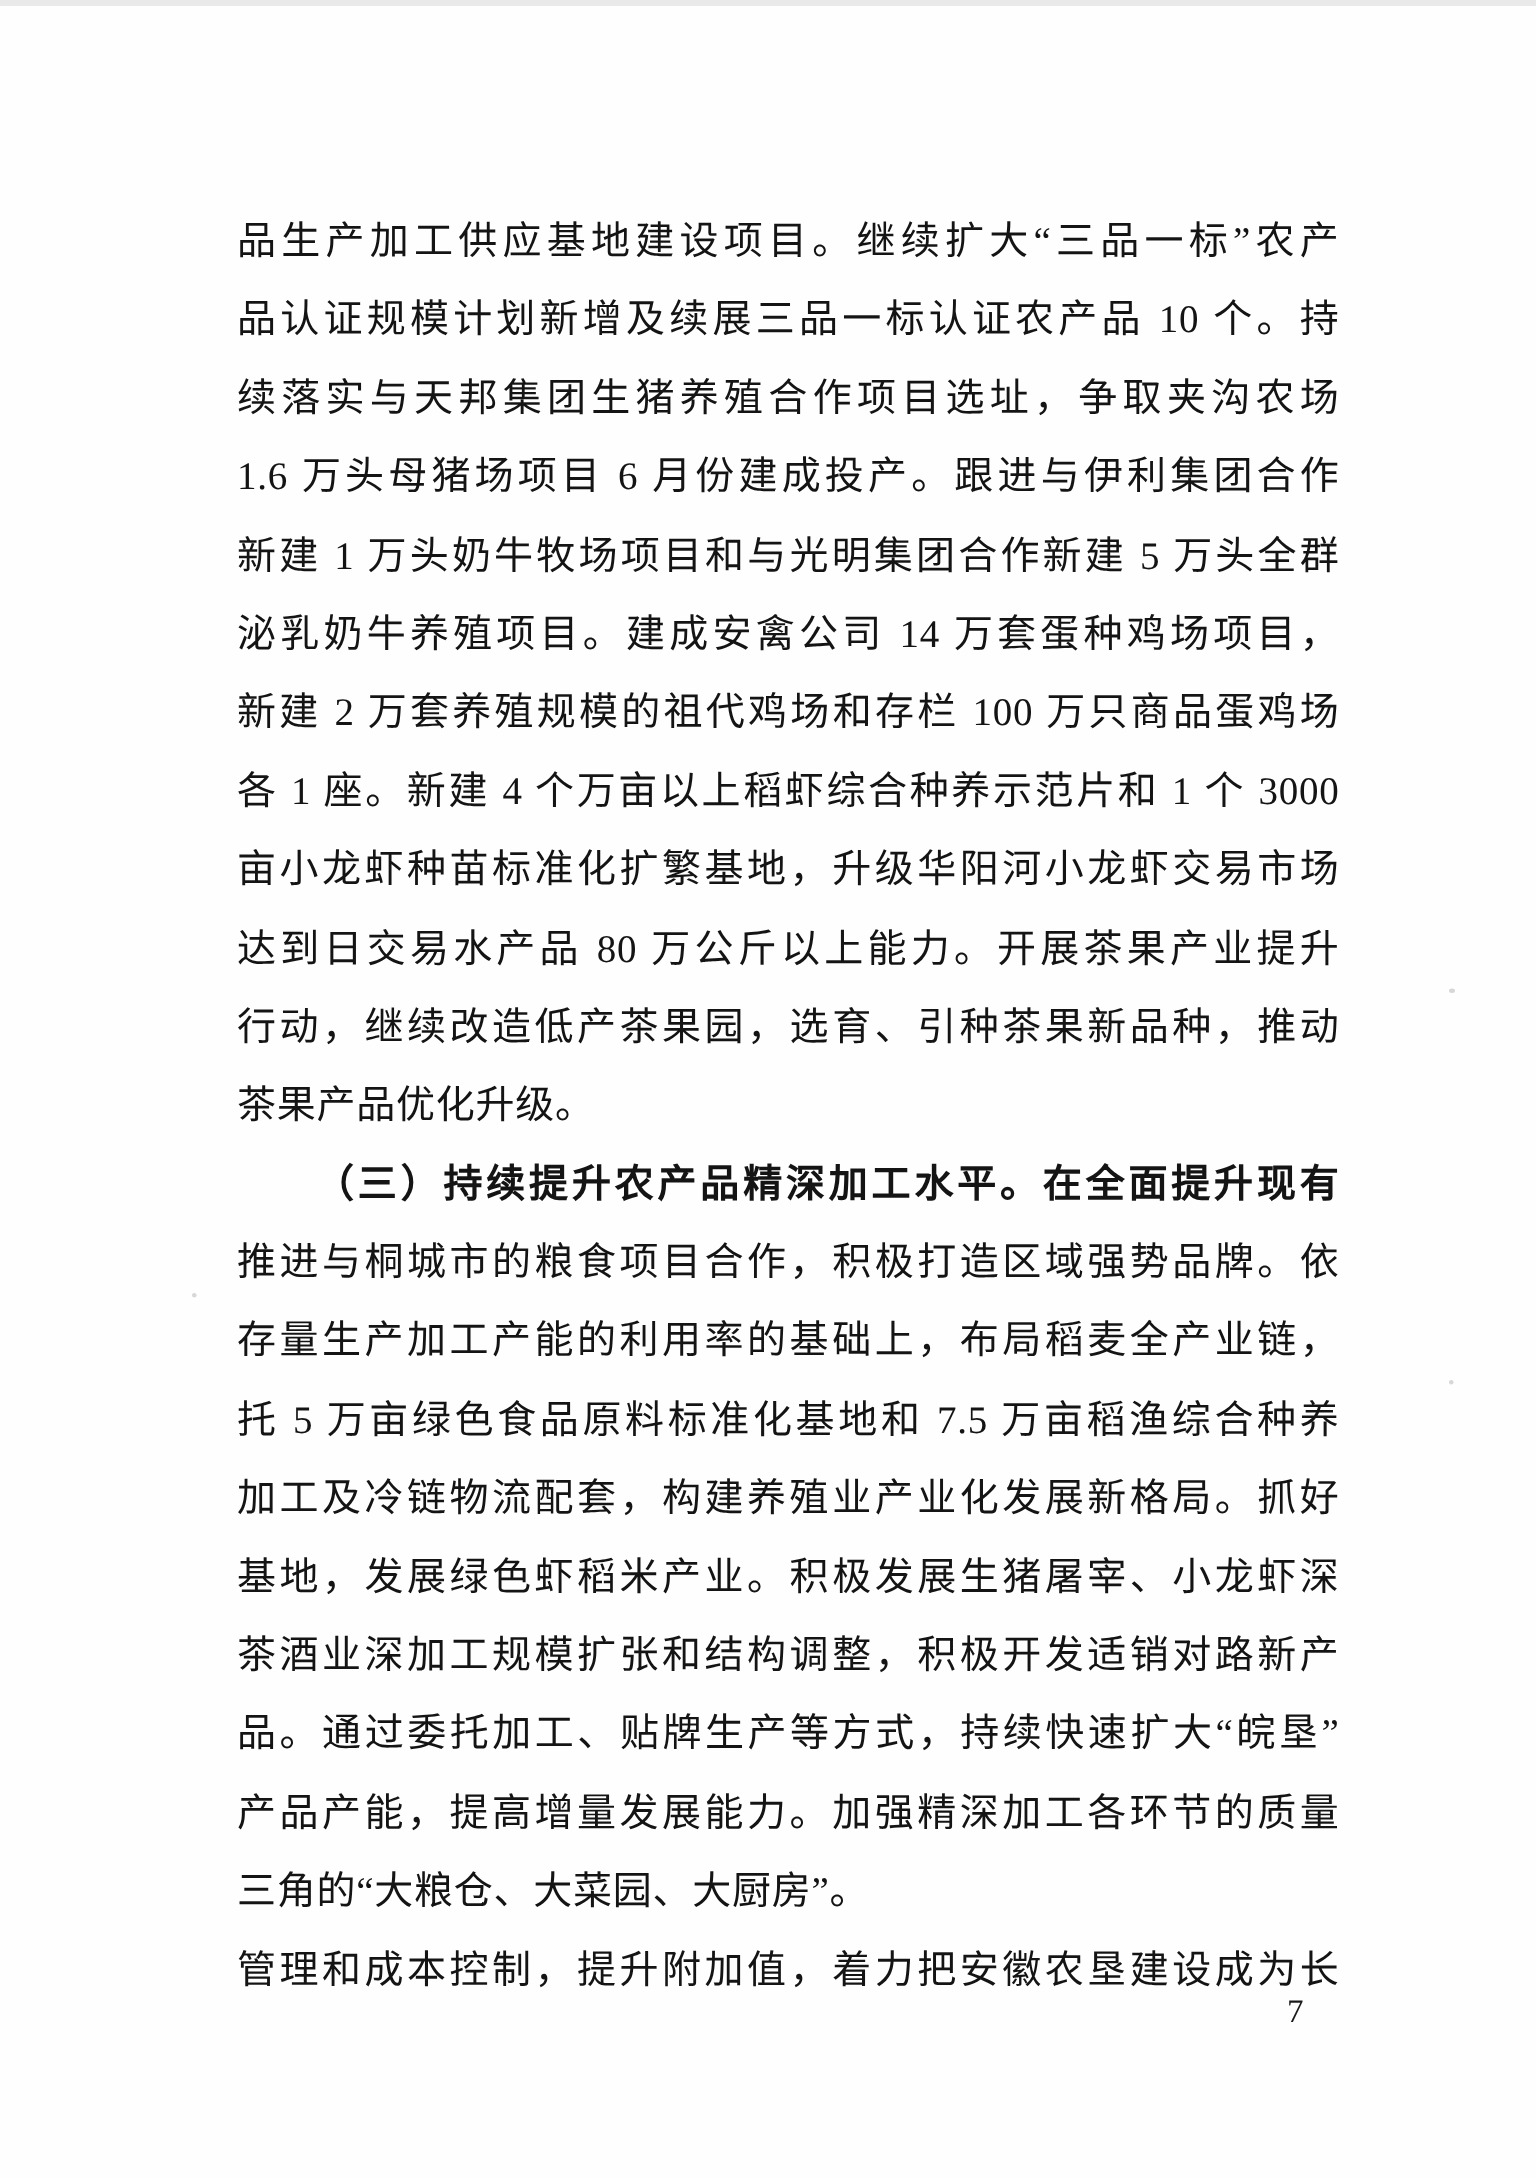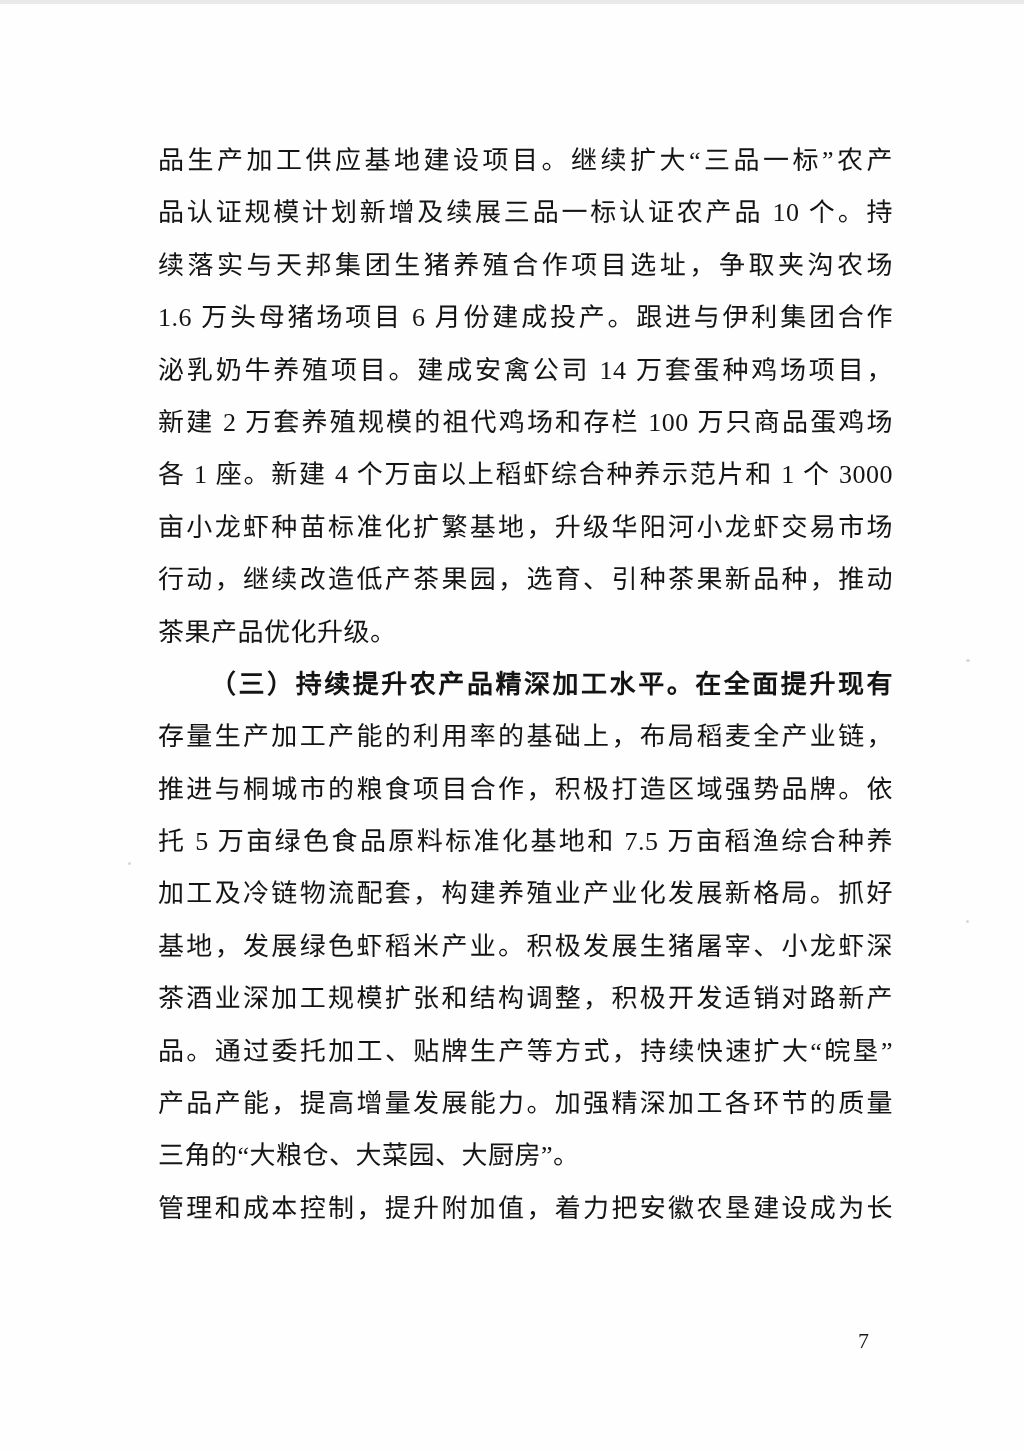--- a/index.html
+++ b/index.html
@@ -61,29 +61,31 @@
 </head>
 <body>
 
 <div class="page">
 
   <div class="text-block">
     <div class="line">品生产加工供应基地建设项目。继续扩大“三品一标”农产</div>
     <div class="line">品认证规模计划新增及续展三品一标认证农产品 10 个。持</div>
     <div class="line">续落实与天邦集团生猪养殖合作项目选址，争取夹沟农场</div>
     <div class="line">1.6 万头母猪场项目 6 月份建成投产。跟进与伊利集团合作</div>
+    <div class="line">新建 1 万头奶牛牧场项目和与光明集团合作新建 5 万头全群</div>
     <div class="line">泌乳奶牛养殖项目。建成安禽公司 14 万套蛋种鸡场项目，</div>
     <div class="line">新建 2 万套养殖规模的祖代鸡场和存栏 100 万只商品蛋鸡场</div>
     <div class="line">各 1 座。新建 4 个万亩以上稻虾综合种养示范片和 1 个 3000</div>
     <div class="line">亩小龙虾种苗标准化扩繁基地，升级华阳河小龙虾交易市场</div>
+    <div class="line">达到日交易水产品 80 万公斤以上能力。开展茶果产业提升</div>
     <div class="line">行动，继续改造低产茶果园，选育、引种茶果新品种，推动</div>
     <div class="line line--end">茶果产品优化升级。</div>
     <div class="line line--indent">（三）持续提升农产品精深加工水平。在全面提升现有</div>
+    <div class="line">推进与桐城市的粮食项目合作，积极打造区域强势品牌。依</div>
     <div class="line">存量生产加工产能的利用率的基础上，布局稻麦全产业链，</div>
-    <div class="line">推进与桐城市的粮食项目合作，积极打造区域强势品牌。依</div>
     <div class="line">托 5 万亩绿色食品原料标准化基地和 7.5 万亩稻渔综合种养</div>
     <div class="line">加工及冷链物流配套，构建养殖业产业化发展新格局。抓好</div>
     <div class="line">基地，发展绿色虾稻米产业。积极发展生猪屠宰、小龙虾深</div>
     <div class="line">茶酒业深加工规模扩张和结构调整，积极开发适销对路新产</div>
     <div class="line">品。通过委托加工、贴牌生产等方式，持续快速扩大“皖垦”</div>
     <div class="line">产品产能，提高增量发展能力。加强精深加工各环节的质量</div>
     <div class="line line--end">三角的“大粮仓、大菜园、大厨房”。</div>
     <div class="line">管理和成本控制，提升附加值，着力把安徽农垦建设成为长</div>
   </div>
 

